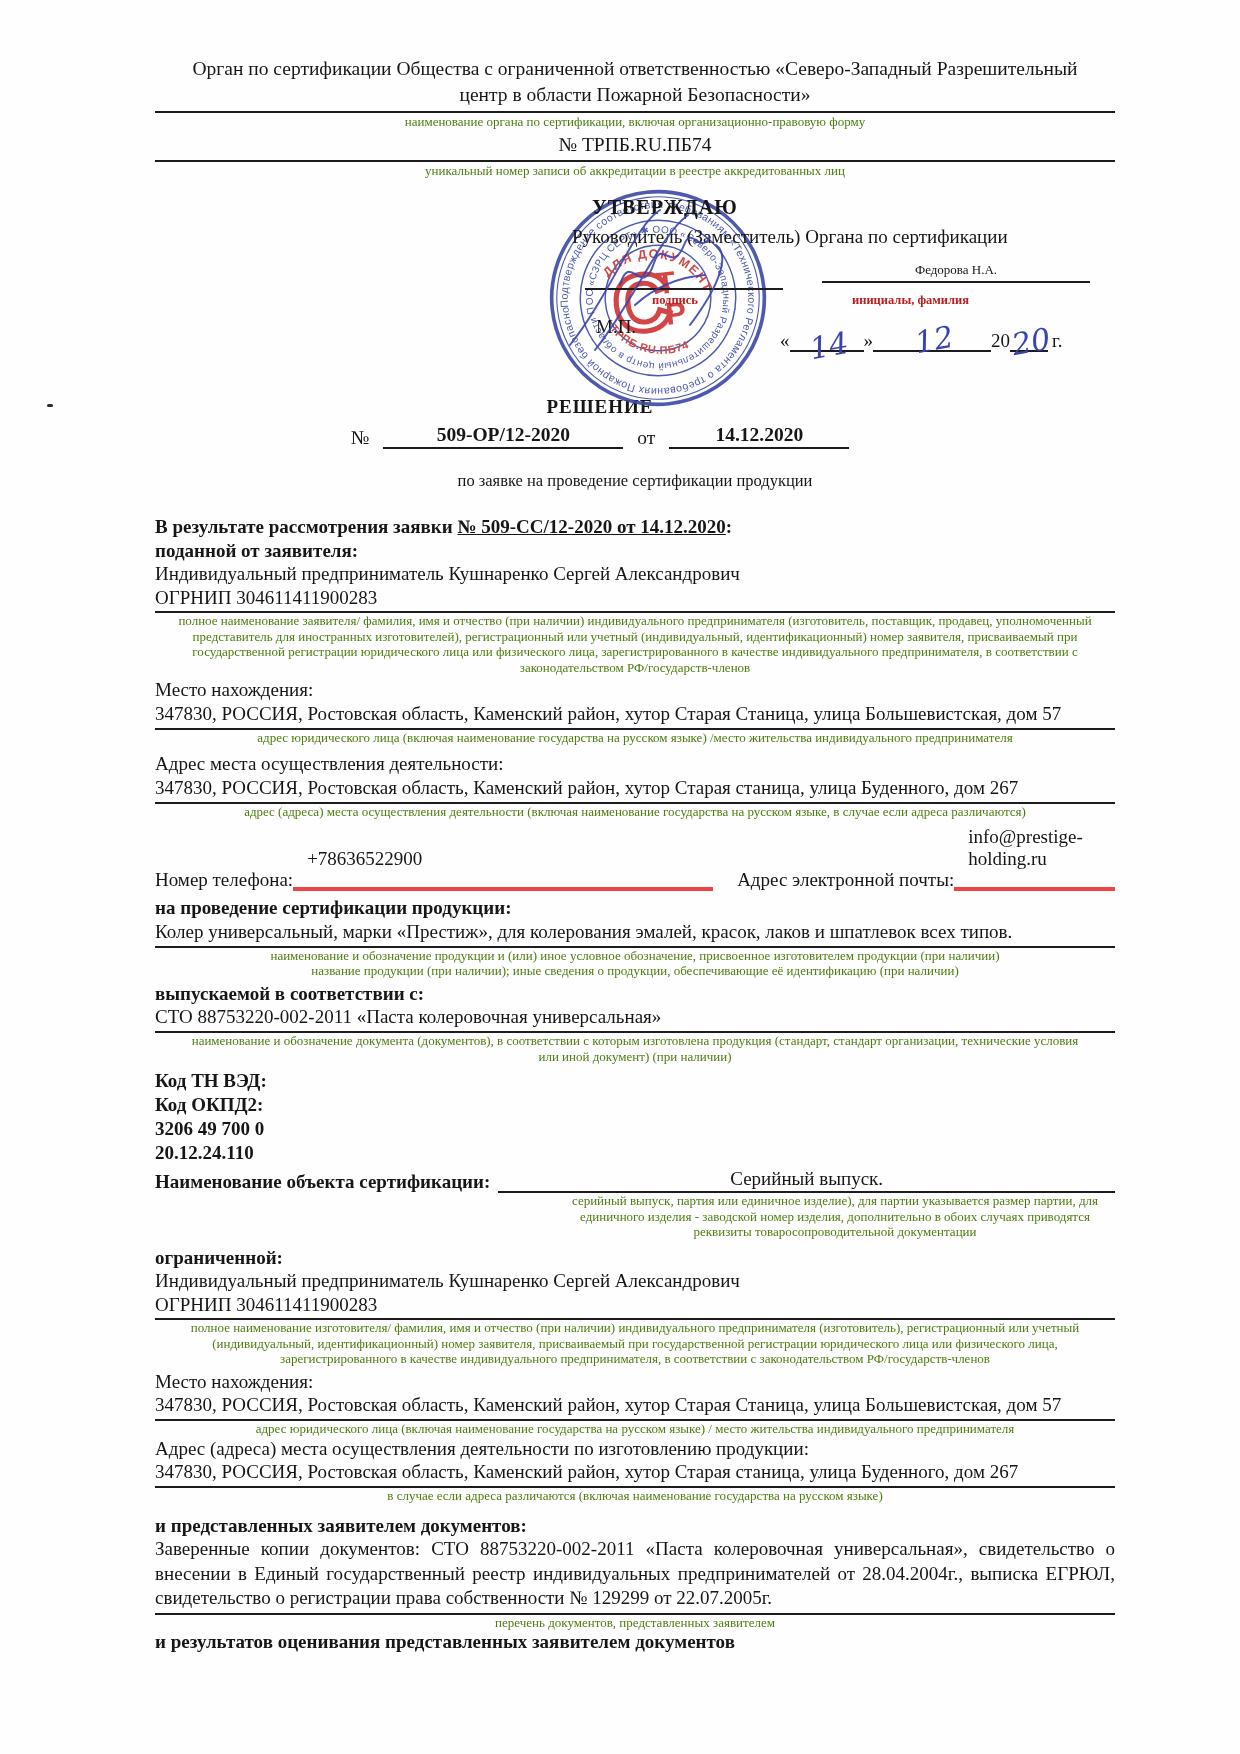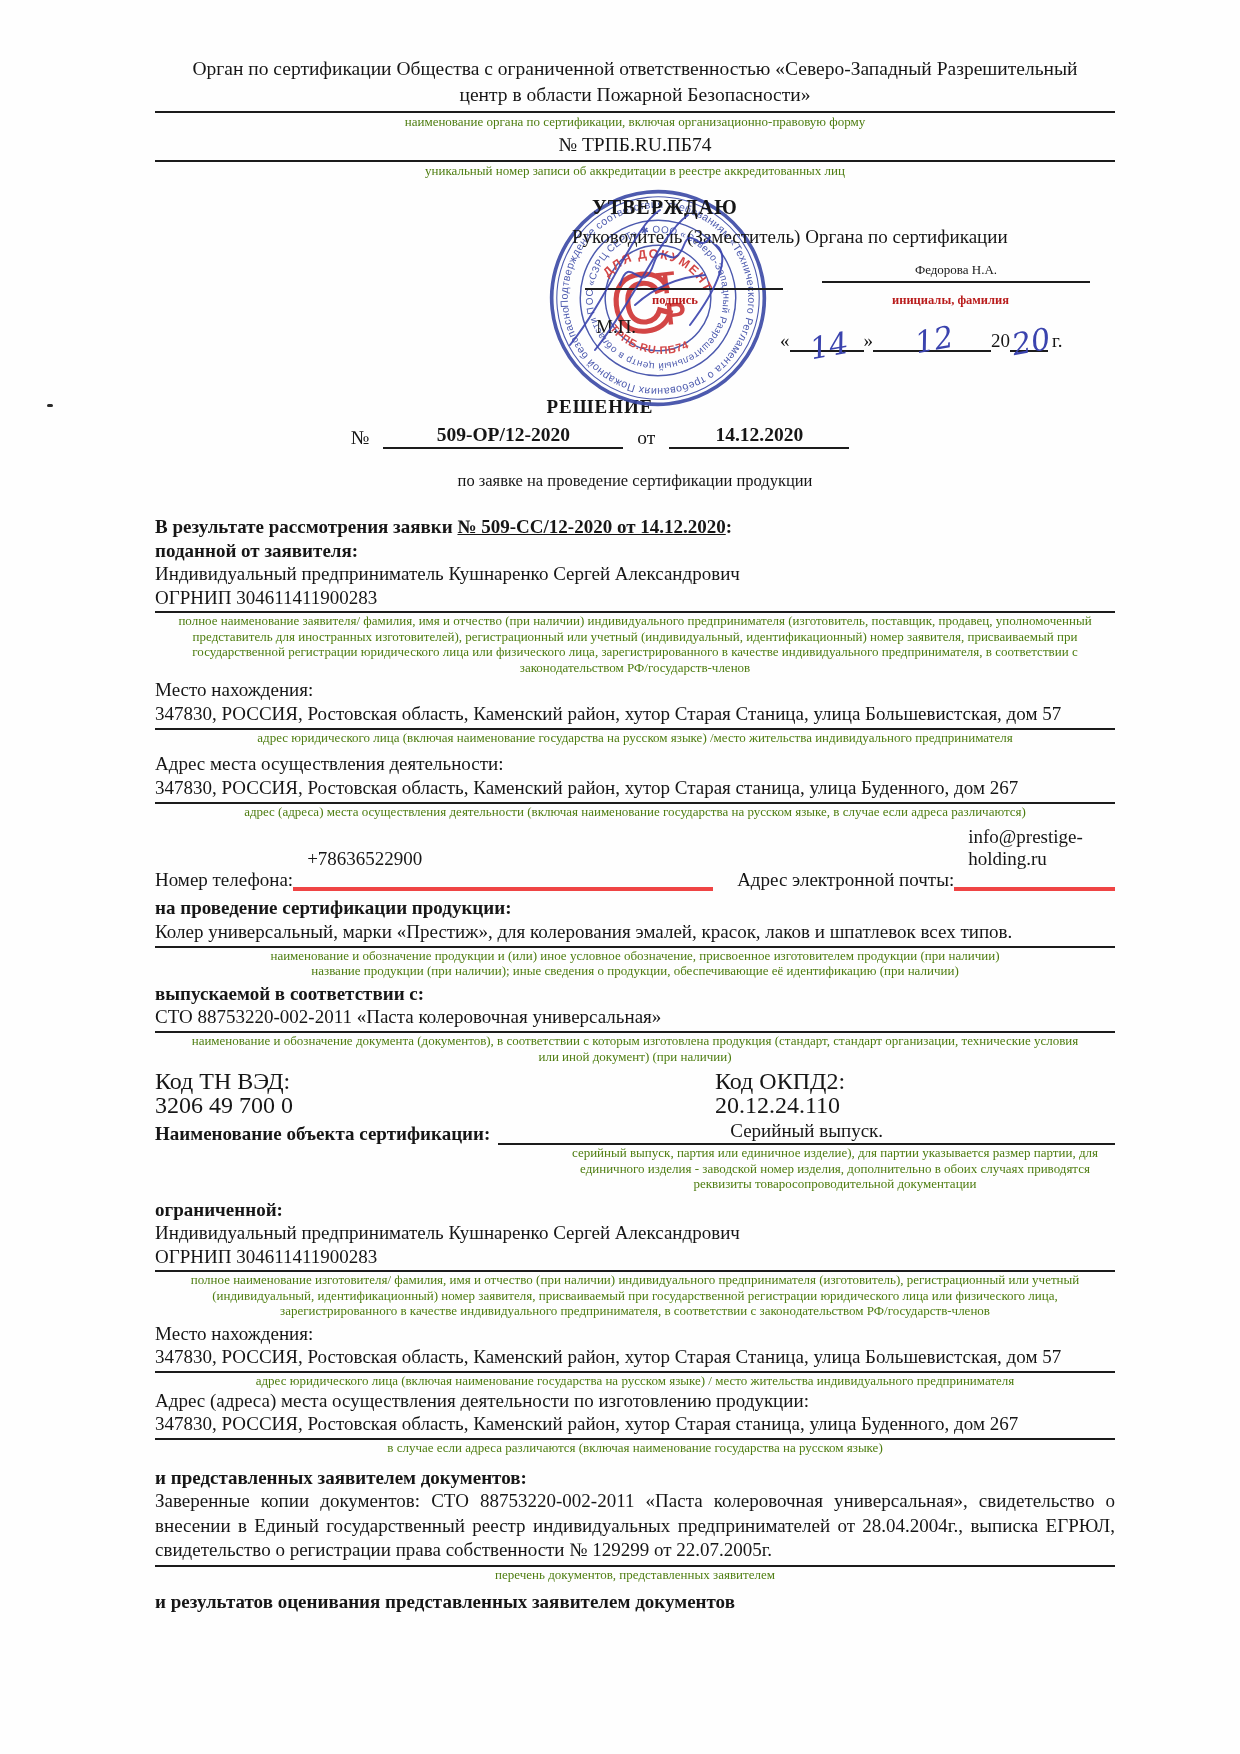--- a/index.html
+++ b/index.html
@@ -54,21 +54,21 @@
   .dec-val { border-bottom:2px solid #1c1c1c; text-align:center; font-weight:bold; padding:0 28px 1px 28px; }
   .decision-sub { text-align:center; font-size:16.5px; margin-top:22px; }
   
   .body-text { font-size:19px; line-height:23.5px; }
   .b { font-weight:bold; }
   .u-ref { text-decoration:underline; }
   .val-block { border-bottom:2px solid #1c1c1c; padding-bottom:2px; }
   .fval { font-size:19px; line-height:24px; border-bottom:2px solid #1c1c1c; padding-bottom:2px; }
   .row-flex { display:flex; align-items:flex-end; font-size:19px; }
   .underfill { border-bottom:4px solid #ef4444; padding:0 8px 17px 14px; }
-  .codes { display:flex; font-size:24px; line-height:24px; font-weight:normal; }
+  .codes { display:flex; font-size:19px; line-height:24px; font-weight:bold;flex-direction:column; }
   .codes .col1 { width:560px; }
   .obj-row { display:flex; align-items:flex-end; font-size:19px; }
   .obj-val { flex:1; border-bottom:2px solid #1c1c1c; text-align:center; padding-bottom:1px; margin-left:8px; }
   .obj-cap { margin-left:400px; width:560px; }
   .just { text-align:justify; }
   .speck { position:absolute; left:47px; top:404px; width:6px; height:3px; background:#2a2a2a; border-radius:2px; }
 </style>
 </head>
 <body>
 
@@ -115,21 +115,21 @@
     <text x="158" y="188" font-size="42" font-weight="bold" fill="#cf3333" font-family="Liberation Sans, sans-serif">Р</text>
   </svg>
 
   <div class="abs approve-title" style="left:592px; top:196px;">УТВЕРЖДАЮ</div>
   <div class="abs approver-role" style="left:572px; top:226px;">Руководитель (Заместитель) Органа по сертификации</div>
 
   <div class="abs sig-line" style="left:585px; top:268px; width:198px; height:22px;"></div>
   <div class="abs small-cap" style="left:652px; top:293px;">подпись</div>
 
   <div class="abs name-box" style="left:822px; top:262px; width:268px;">Федорова Н.А.</div>
-  <div class="abs small-cap" style="left:892px; top:293px;">инициалы, фамилия</div>
+  <div class="abs small-cap" style="left:852px; top:293px;">инициалы, фамилия</div>
 
   <div class="abs mp" style="left:596px; top:316px;text-align:right;">М.П.</div>
 
   <svg class="abs" style="left:540px; top:185px;" width="300" height="200" viewBox="0 0 300 200">
     <g fill="none" stroke="#3a43ae" stroke-width="2" stroke-linecap="round" opacity="0.9">
       <path d="M30,160 C70,110 95,40 120,25"></path>
       <path d="M55,165 C95,115 120,50 148,30"></path>
       <path d="M80,100 c10,-35 22,15 34,-22 c8,-25 18,12 30,-18 c8,-20 16,10 26,-8"></path>
       <path d="M95,120 c20,-18 45,-28 70,-30"></path>
       <path d="M150,140 C180,100 190,70 176,60"></path>
@@ -225,16 +225,16 @@
     <div class="caption">адрес юридического лица (включая наименование государства на русском языке) / место жительства индивидуального предпринимателя</div>
 
     <div class="body-text">Адрес (адреса) места осуществления деятельности по изготовлению продукции:</div>
     <div class="fval">347830, РОССИЯ, Ростовская область, Каменский район, хутор Старая станица, улица Буденного, дом 267</div>
     <div class="caption">в случае если адреса различаются (включая наименование государства на русском языке)</div>
 
     <div class="body-text b" style="margin-top:10px;">и представленных заявителем документов:</div>
     <div class="body-text just val-block" style="line-height:24.5px;">Заверенные копии документов: СТО 88753220-002-2011 «Паста колеровочная универсальная», свидетельство о внесении в Единый государственный реестр индивидуальных предпринимателей от 28.04.2004г., выписка ЕГРЮЛ, свидетельство о регистрации права собственности № 129299 от 22.07.2005г.</div>
     <div class="caption">перечень документов, представленных заявителем</div>
 
-    <div class="body-text b" style="margin-top:8px;">и результатов оценивания представленных заявителем документов</div>
+    <div class="body-text b" style="margin-top:0;">и результатов оценивания представленных заявителем документов</div>
 
   </div>
 </div>
 
 </body></html>

